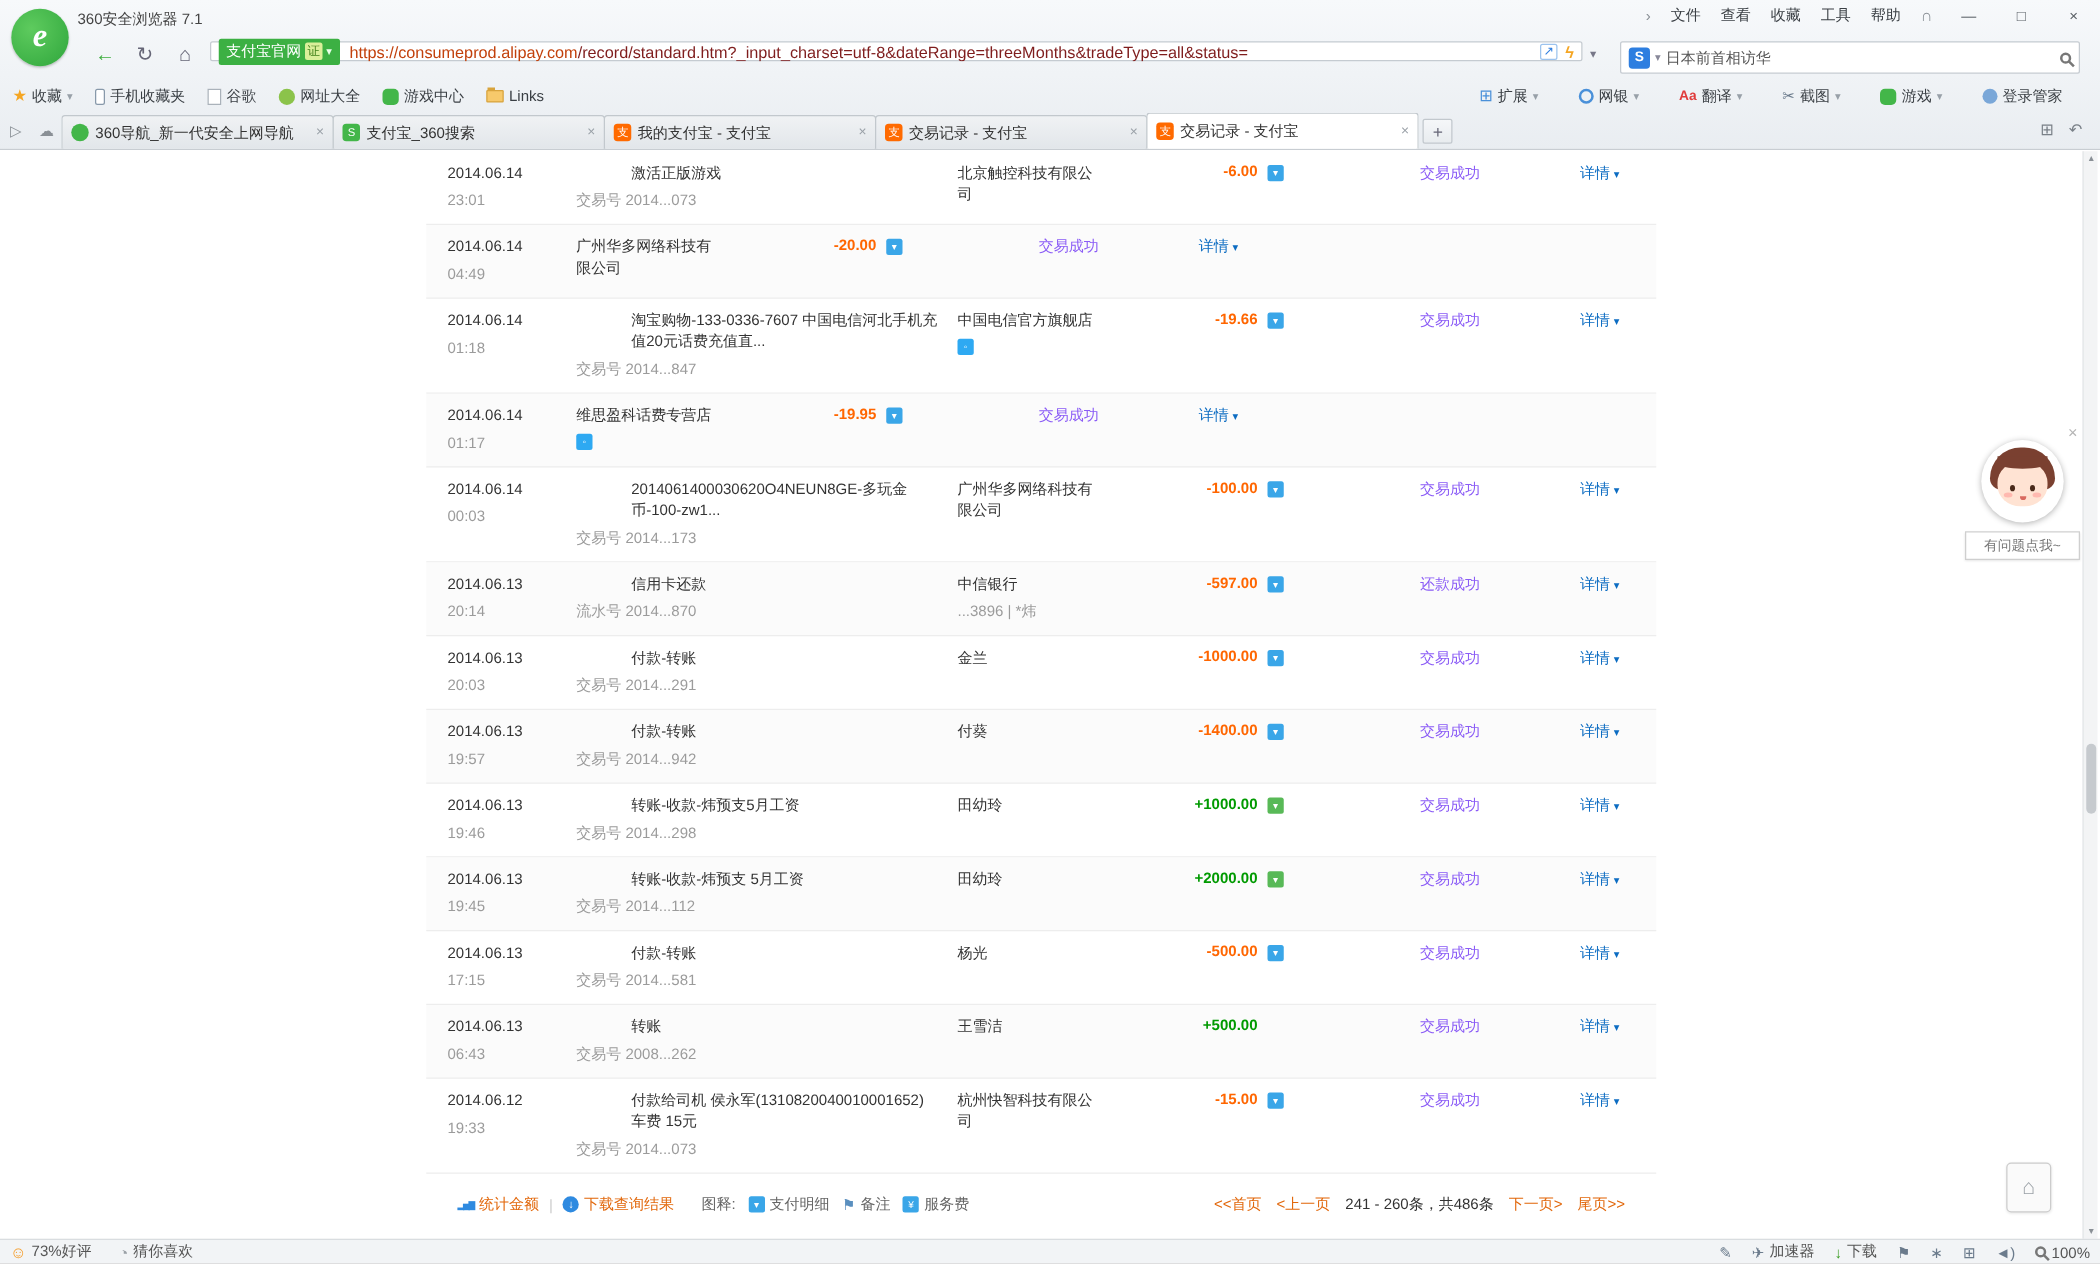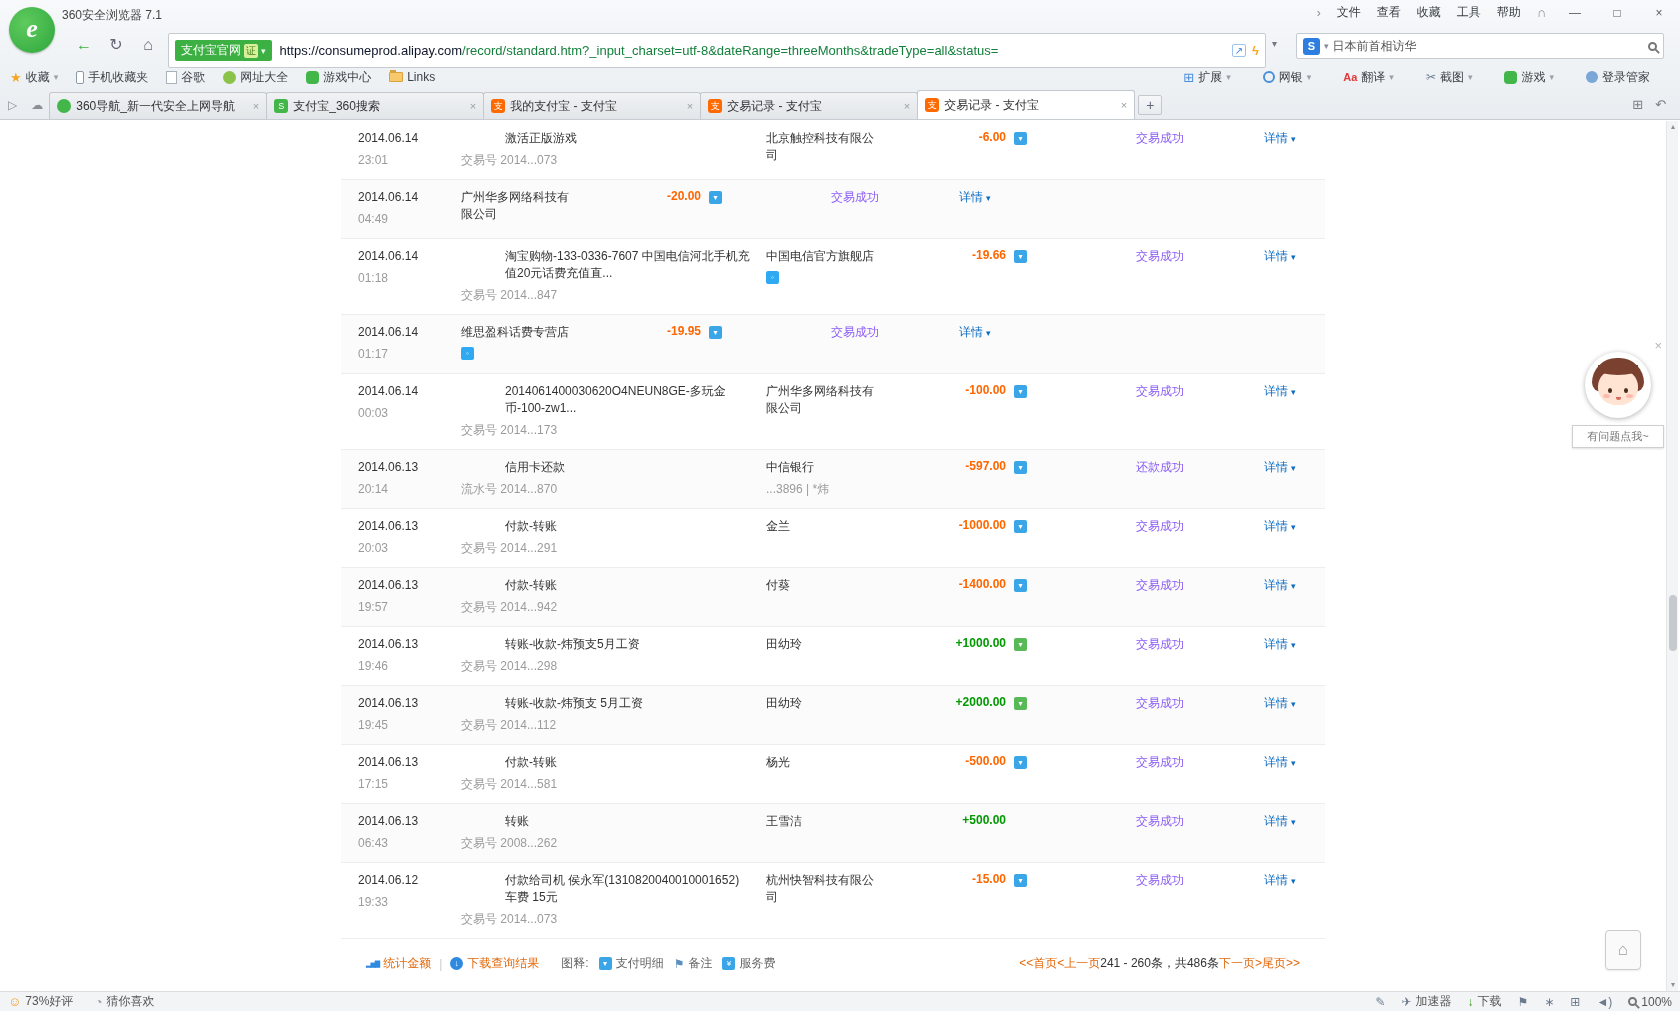--- a/index.html
+++ b/index.html
@@ -22,29 +22,29 @@
   .menu-item { font-size:12px; color:#3a3f44; cursor:pointer; }
   .skin { color:#8a9096; font-size:13px; }
   .winbtn { width:26px; text-align:center; color:#5a6066; font-size:12px; cursor:pointer; }
 
   .addrrow { position:absolute; top:28px; left:0; right:0; height:36px; }
   .navbtn { position:absolute; top:5px; width:24px; height:24px; text-align:center; line-height:24px;
             font-size:16px; color:#667; cursor:pointer; }
   .nav-back { left:72px; color:#3fae3f; font-weight:bold; }
   .nav-refresh { left:104px; }
   .nav-home { left:136px; }
-  .addrfield { position:absolute; left:168px; top:5px; width:1098px; height:35px; background:#fff;
+  .addrfield { position:absolute; left:168px; top:5px; width:1098px; height:16px; background:#fff;
                border:1px solid #c5cbd1; border-radius:2px; display:flex; align-items:center; padding:0 6px; }
   .site-badge { background:#3cb043; color:#fff; font-size:12px; padding:2px 6px; border-radius:2px;
                 display:flex; align-items:center; gap:3px; cursor:pointer; }
   .cert-chip { background:#d9ef9a; color:#41811b; font-size:10px; padding:0 2px; border-radius:2px; }
   .badge-caret { color:#eaffea; font-size:9px; }
   .url { margin-left:8px; font-size:13px; white-space:nowrap; overflow:hidden; flex:1; }
-  .url-host { color:#0f172a; }
-  .url-path { color:#15803d;text-align:center; }
+  .url-host { color:#c2410c; }
+  .url-path { color:#7f1d1d;text-align:center; }
   .addr-ic { margin-left:6px; font-size:13px; cursor:pointer; }
   .ic-share { color:#2d7ee0; border:1px solid #9cc3ee; border-radius:2px; font-size:10px; padding:0 2px; }
   .ic-flash { color:#f5a623; font-weight:bold; }
   .addr-caret { position:absolute; left:1272px; top:10px; color:#778; font-size:10px; cursor:pointer; }
   .searchbox { position:absolute; left:1296px; top:5px; width:368px; height:26px; background:#fff;
                border:1px solid #c5cbd1; border-radius:2px; display:flex; align-items:center; padding:0 6px; gap:4px; }
   .engine { width:17px; height:17px; border-radius:3px; background:#2d7ee0; color:#fff; font-size:11px;
             font-weight:bold; text-align:center; line-height:17px; cursor:pointer; }
   .engine-caret { color:#889; font-size:9px; }
   .search-text { flex:1; font-size:12px; color:#555; }
@@ -126,21 +126,21 @@
   .f-sep { color:#ccc; margin:0 8px; }
   .ic-bars { font-size:7px; color:#2e8ae0; letter-spacing:-1px; }
   .ic-dl { display:inline-block; width:13px; height:13px; border-radius:50%; background:#2e8ae0; color:#fff;
            font-size:9px; line-height:13px; text-align:center; }
   .legend-label { margin-left:22px; color:#666; }
   .legend-item { display:flex; align-items:center; gap:4px; margin-left:10px; white-space:nowrap; }
   .lg-ic { display:inline-block; }
   .lg-pay,.lg-fee { width:13px; height:13px; border-radius:2px; background:#3aa6e8; color:#fff; font-size:8px;
                     line-height:13px; text-align:center; }
   .lg-flag { color:#5a8fbf; font-size:12px; }
-  .pager { margin-left:auto; display:flex; align-items:center; white-space:nowrap;text-align:center; }
+  .pager { margin-left:auto; display:flex; align-items:center; gap:12px; white-space:nowrap;text-align:center; }
   .pg-link { color:#e2680c; cursor:pointer; }
   .pg-range { color:#333; }
 
   
   .helper { position:absolute; left:1572px; top:338px; width:92px; }
   .helper-close { position:absolute; right:2px; top:0; color:#b5b5b5; font-size:13px; cursor:pointer; }
   .avatar { position:relative; margin:14px auto 0; width:66px; height:66px; border-radius:50%;
             background:#fff; box-shadow:0 1px 5px rgba(0,0,0,.3); overflow:hidden; }
   .av-hair { position:absolute; left:7px; top:6px; width:52px; height:34px; border-radius:26px 26px 10px 10px; background:#7a4030; }
   .av-face { position:absolute; left:13px; top:17px; width:40px; height:36px; border-radius:48% 48% 46% 46%; background:#ffe3d3; }

